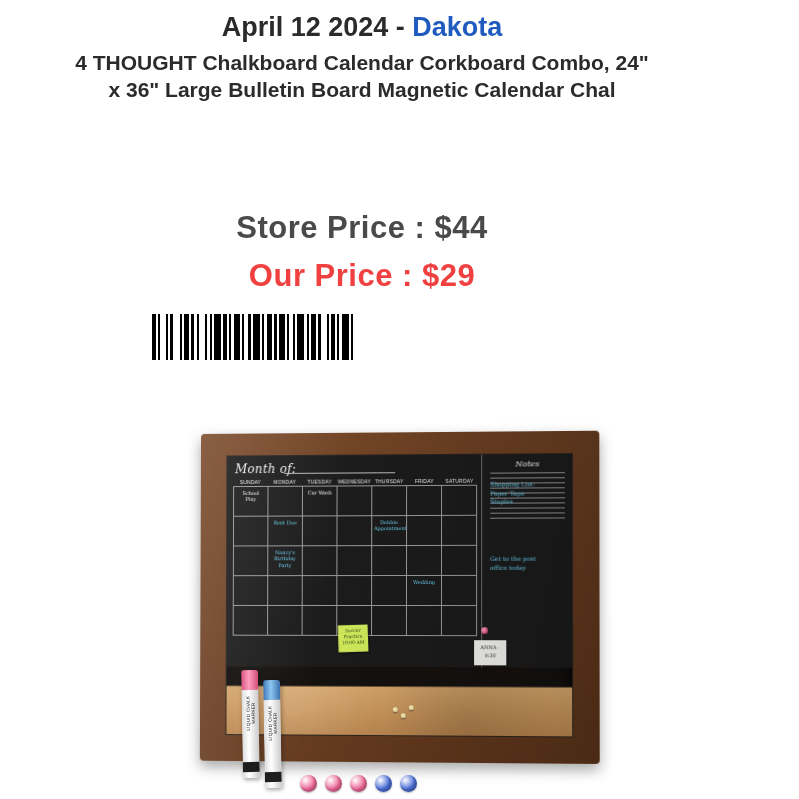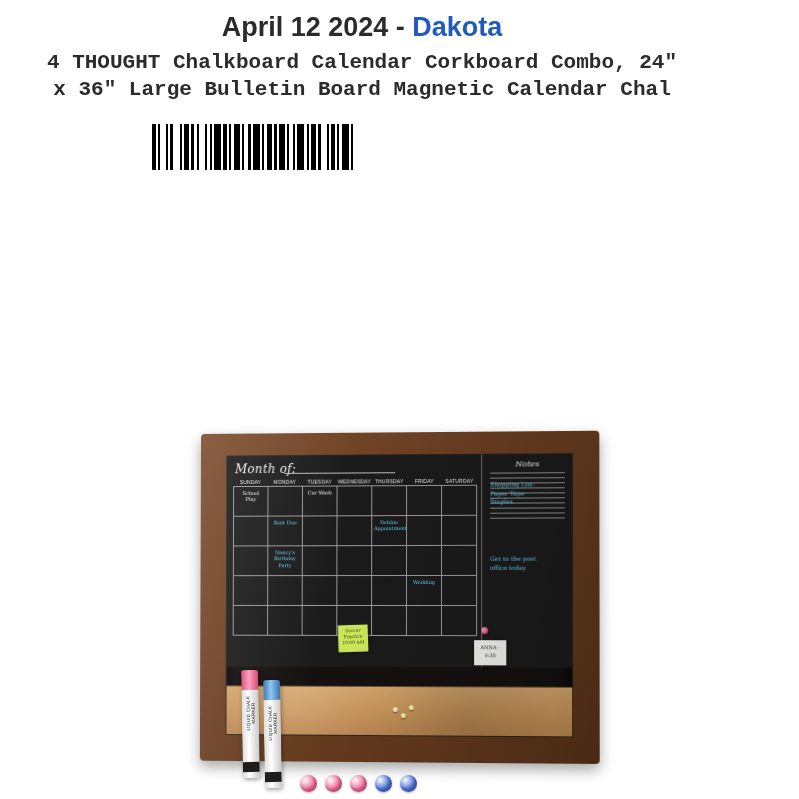--- a/index.html
+++ b/index.html
@@ -43,21 +43,20 @@
     margin-bottom: 2px;
   }
 
   .desc {
     font-size: 21px;
     font-weight: bold;
     color: #2b2b2b;
     line-height: 1.30;
     margin: 6px auto 0 auto;
     max-width: 730px;
-    font-family: Liberation Mono, monospace;
   }
 
   .price-block {
     margin-top: 106px;
   }
   .store-price {
     font-size: 31px;
     font-weight: bold;
     color: #4a4a4a;
     letter-spacing: 0.5px;
@@ -350,20 +349,24 @@
   <div class="title-line">
     <span>April 12 2024 - </span><span class="name">Dakota</span>
   </div>
 
 
   <div class="desc">
     <div>4 THOUGHT Chalkboard Calendar Corkboard Combo, 24"</div>
     <div>x 36" Large Bulletin Board Magnetic Calendar Chal</div>
   </div>
 
+  <div class="price-block">
+    <div class="store-price">Store Price : $44</div>
+    <div class="our-price">Our Price : $29</div>
+  </div>
 
   <div class="barcode">
       <span style="width: 4px; background: rgb(0, 0, 0);"></span>
       <span style="width: 2px; background: rgb(255, 255, 255);"></span>
       <span style="width: 2px; background: rgb(0, 0, 0);"></span>
       <span style="width: 6px; background: rgb(255, 255, 255);"></span>
       <span style="width: 2px; background: rgb(0, 0, 0);"></span>
       <span style="width: 2px; background: rgb(255, 255, 255);"></span>
       <span style="width: 3px; background: rgb(0, 0, 0);"></span>
       <span style="width: 7px; background: rgb(255, 255, 255);"></span>

